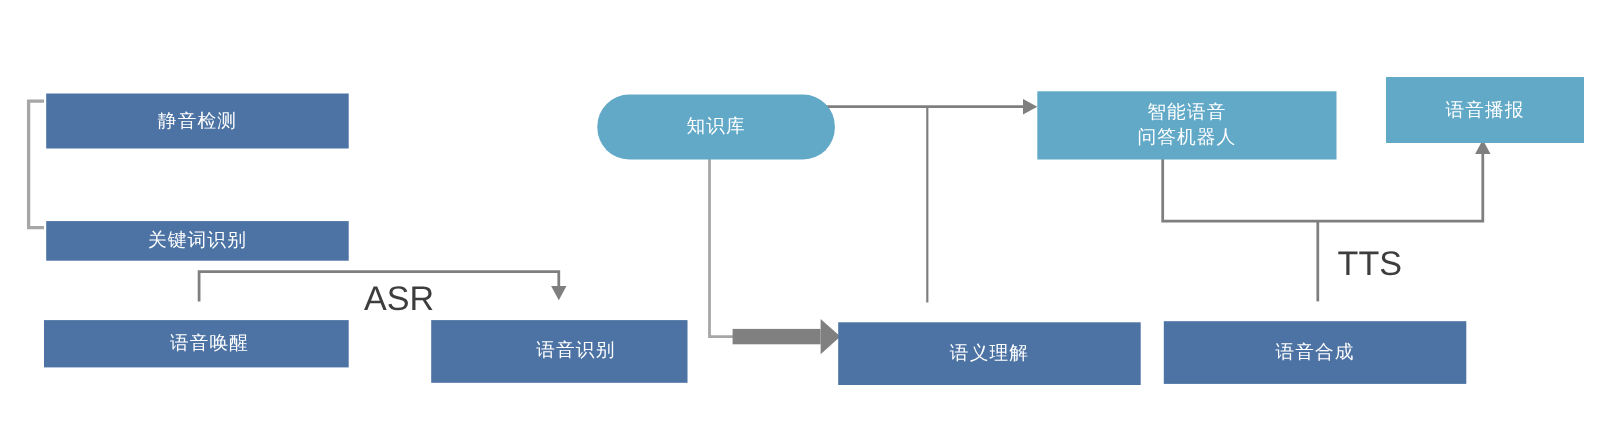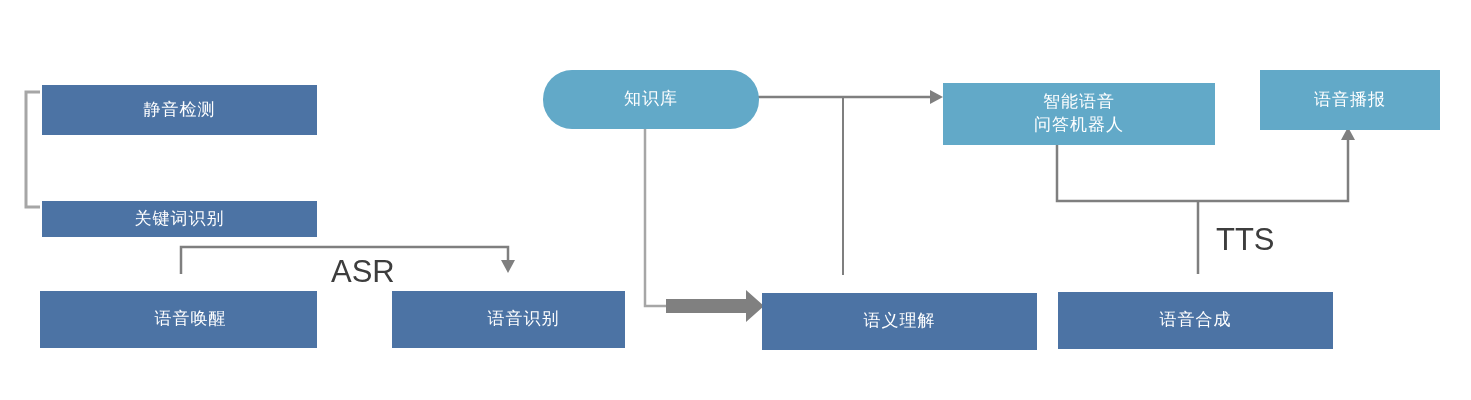--- a/index.html
+++ b/index.html
@@ -70,29 +70,29 @@
     <line x1="1198" y1="201" x2="1198" y2="274" stroke="#7f7f7f" stroke-width="2.5"></line>
     <polygon points="1050,140 1064,140 1057,127" fill="#7f7f7f"></polygon>
     <polygon points="1341,140 1355,140 1348,127" fill="#7f7f7f"></polygon>
   </svg>
 
   <div class="node dark" style="left:42px;  top:67px;  width:275px; height:50px;">静音检测</div>
 
 
   <div class="node dark" style="left:42px;  top:183px; width:275px; height:36px;">关键词识别</div>
 
-  <div class="node dark" style="left:40px;  top:273px; width:277px; height:57px;padding-left:24px;">语音唤醒</div>
+  <div class="node dark" style="left:40px;  top:273px; width:277px; height:43px;padding-left:24px;">语音唤醒</div>
 
   <div class="node dark" style="left:392px; top:273px; width:233px; height:57px;padding-left:30px;">语音识别</div>
 
   <div class="node dark" style="left:1058px;top:274px; width:275px; height:57px;">语音合成</div>
 
   <div class="node dark" style="left:762px; top:275px; width:275px; height:57px;">语义理解</div>
 
-  <div class="node light" style="left:543px; top:52px; width:216px; height:59px;border-radius:29px;">知识库</div>
+  <div class="node light" style="left:543px; top:68px; width:216px; height:59px;border-radius:29px;">知识库</div>
 
   <div class="node light" style="left:943px; top:65px; width:272px; height:62px;">智能语音
 问答机器人</div>
 
   <div class="node light" style="left:1260px;top:52px; width:180px; height:60px;">语音播报</div>
 
   <div class="edge-label" style="left:331px; top:254px;text-align:center;">ASR</div>
 
   <div class="edge-label" style="left:1216px;top:222px;">TTS</div>
 

